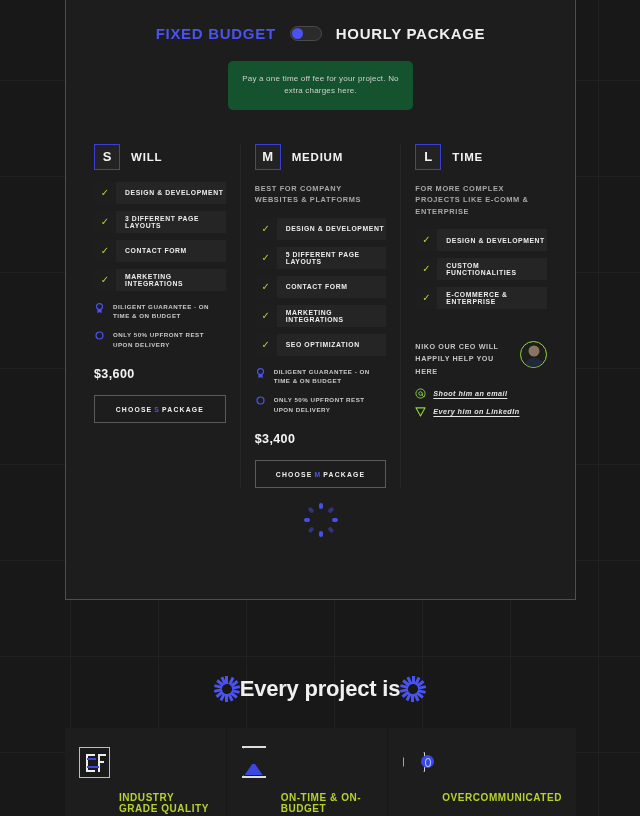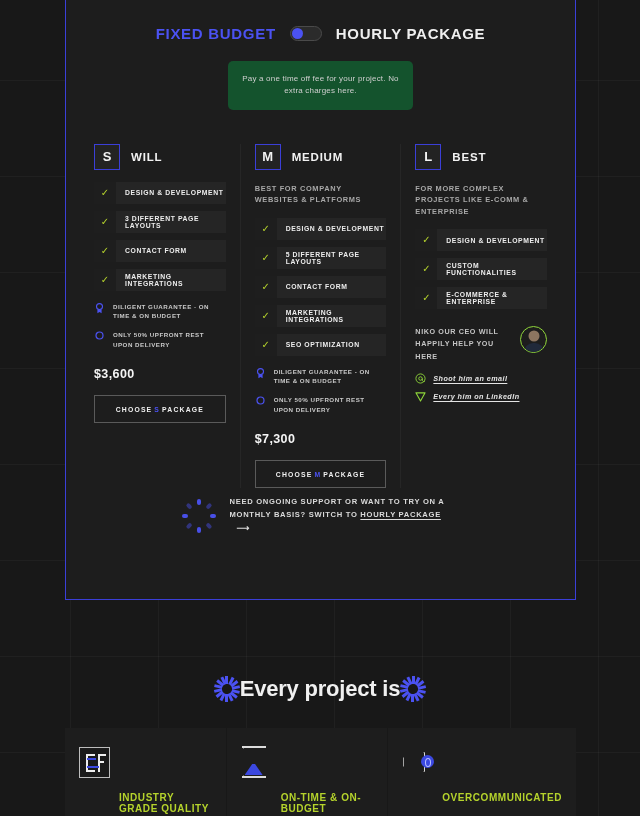--- a/index.html
+++ b/index.html
@@ -133,21 +133,21 @@
     background:transparent;
     color:#f0f0f0;
     font-size:6.8px;letter-spacing:1.2px;font-weight:700;
     display:flex;align-items:center;justify-content:center;
     cursor:pointer;
     font-family:"Liberation Sans", sans-serif;
   }
   .choose-btn .hl{color:#4b52f2;padding:0 2px;}
 
   
-  .ceo{margin-top:17px;display:flex;align-items:flex-start;gap:8px;}
+  .ceo{margin-top:32px;display:flex;align-items:flex-start;gap:8px;}
   .ceo-text{
     font-size:7.2px;letter-spacing:.6px;font-weight:700;
     line-height:1.7;color:#c4c4c4;flex:1;
   }
   .avatar{
     width:27px;height:27px;border-radius:50%;flex:none;
     border:1.5px solid #8fd63a;
     background:
       radial-gradient(circle at 50% 38%, #cda customers 0 0),
       linear-gradient(180deg,#2c3440 0%,#1b222c 100%);
@@ -396,33 +396,33 @@
         <div class="guar">
           <span class="gicon">
             <svg width="9" height="9" viewBox="0 0 9 9">
                 <circle cx="4.5" cy="4.5" r="3.5" fill="none" stroke="#4b52f2" stroke-width="1.2"></circle>
               </svg>
           </span>
           <span class="gtxt">ONLY 50% UPFRONT REST UPON DELIVERY</span>
         </div>
       </div>
 
-      <div class="price">$7,300</div>
+      <div class="price">$3,400</div>
 
       <button class="choose-btn">
         <span>CHOOSE </span>
         <span class="hl">M</span>
         <span> PACKAGE</span>
       </button>
     </div>
 
     <div class="col">
       <div class="tier-head">
         <div class="tier-badge">L</div>
-        <div class="tier-name">BEST</div>
+        <div class="tier-name">TIME</div>
       </div>
       <div class="tier-sub">FOR MORE COMPLEX PROJECTS LIKE E-COMM &amp; ENTERPRISE</div>
 
       <div class="feat-list">
         <div class="feat">
           <span class="box">✓</span>
           <span class="txt">DESIGN &amp; DEVELOPMENT</span>
         </div>
         <div class="feat">
           <span class="box">✓</span>
@@ -469,25 +469,20 @@
     <div class="spinner" id="spinner1">
         <i style="transform: rotate(0deg); opacity: 0.95;"></i>
         <i style="transform: rotate(45deg); opacity: 0.45;"></i>
         <i style="transform: rotate(90deg); opacity: 0.95;"></i>
         <i style="transform: rotate(135deg); opacity: 0.45;"></i>
         <i style="transform: rotate(180deg); opacity: 0.95;"></i>
         <i style="transform: rotate(225deg); opacity: 0.45;"></i>
         <i style="transform: rotate(270deg); opacity: 0.95;"></i>
         <i style="transform: rotate(315deg); opacity: 0.45;"></i>
       </div>
-    <div class="cta-text">
-      <span>NEED ONGOING SUPPORT OR WANT TO TRY ON A</span>
-      <br>
-      <span>MONTHLY BASIS? SWITCH TO </span><span class="u">HOURLY PACKAGE</span><span class="arrow">⟶</span>
-    </div>
   </div>
 </div>
 
 <div class="every">
   <div class="burst" id="burstL">
       <i style="transform: rotate(0deg);"></i>
       <i style="transform: rotate(25.7143deg);"></i>
       <i style="transform: rotate(51.4286deg);"></i>
       <i style="transform: rotate(77.1429deg);"></i>
       <i style="transform: rotate(102.857deg);"></i>

